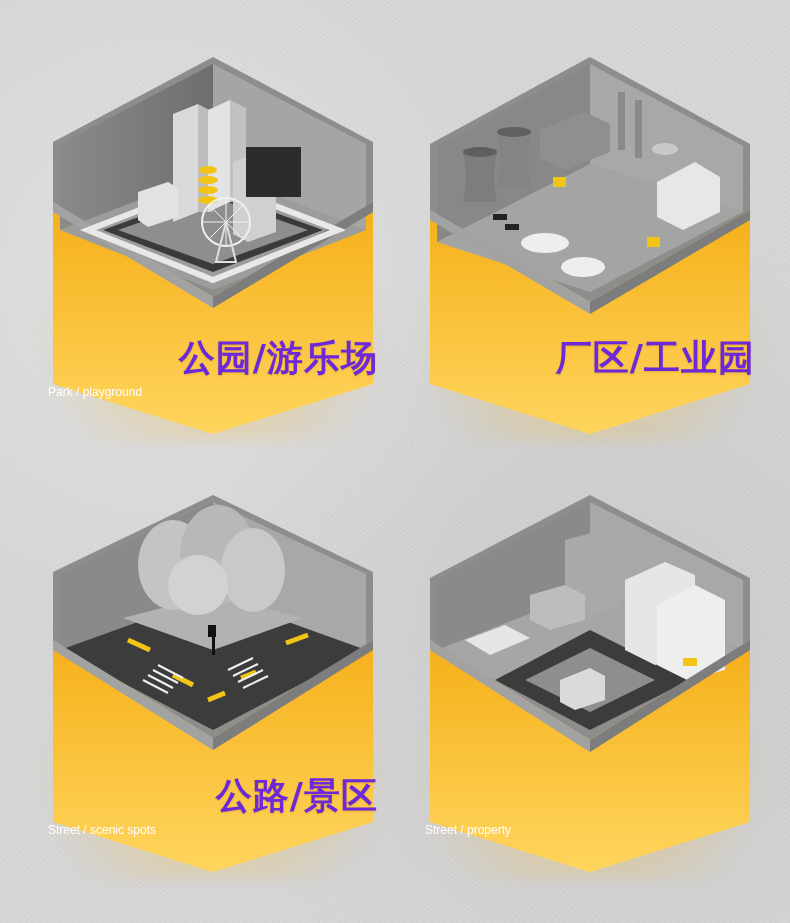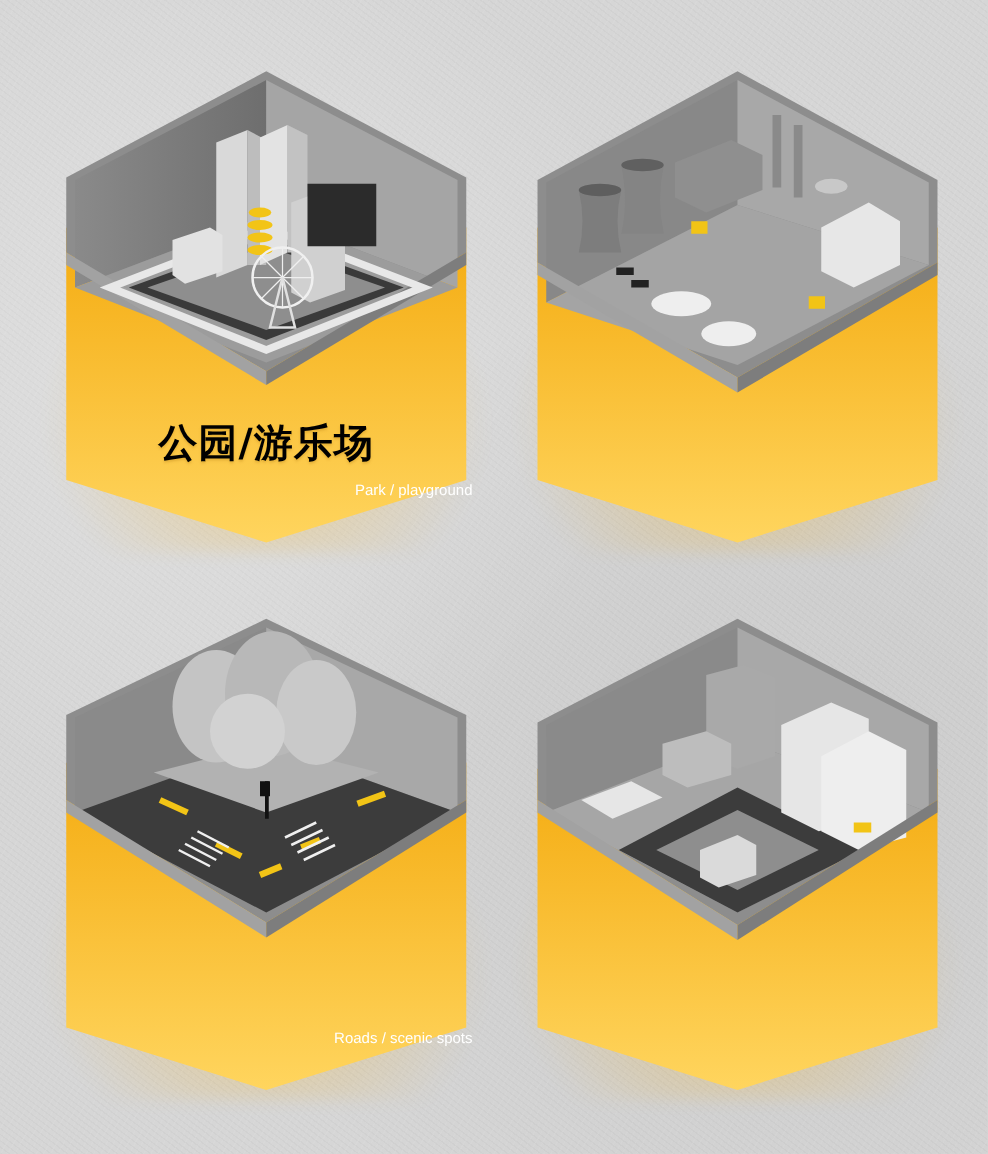--- a/index.html
+++ b/index.html
@@ -9,24 +9,24 @@
       radial-gradient(circle at 20% 30%, rgba(255,255,255,.25) 0, rgba(255,255,255,0) 40%),
       radial-gradient(circle at 80% 70%, rgba(0,0,0,.05) 0, rgba(0,0,0,0) 50%),
       repeating-linear-gradient(37deg, rgba(0,0,0,.025) 0 1px, rgba(0,0,0,0) 1px 4px),
       repeating-linear-gradient(-61deg, rgba(255,255,255,.05) 0 1px, rgba(0,0,0,0) 1px 5px);
     font-family:"DejaVu Sans","Liberation Sans",sans-serif;}
   .tile{position:absolute;width:330px;height:390px;}
   .tile svg{position:absolute;left:0;top:0;width:330px;height:390px;overflow:visible;}
   .glow{position:absolute;left:-14px;top:130px;width:358px;height:260px;
     background:radial-gradient(ellipse at 50% 60%, rgba(245,178,30,.45) 0, rgba(245,178,30,0) 70%);
     filter:blur(6px);}
-  .title{position:absolute;left:0;width:330px;text-align:center;color:#000000;
-    font-family:"DejaVu Sans","Liberation Sans",sans-serif;font-weight:bold;font-size:31px;letter-spacing:1px;
+  .title{position:absolute;left:0;width:330px;text-align:right;color:#6d28d9;
+    font-family:"DejaVu Sans","Liberation Sans",sans-serif;font-weight:bold;font-size:36px;letter-spacing:1px;
     text-shadow:0 1px 2px rgba(160,100,0,.25);}
-  .sub{position:absolute;left:0;width:330px;text-align:right;color:#fff;
+  .sub{position:absolute;left:0;width:330px;text-align:left;color:#fff;
     font-family:"Liberation Sans","DejaVu Sans",sans-serif;font-size:12px;}
 </style>
 </head>
 <body>
 
 <div class="tile" style="left:48px;top:52px;">
   <div class="glow"></div>
   <svg viewBox="0 0 330 390">
     <defs>
       <linearGradient id="yg1" x1="0" y1="0" x2="0" y2="1">
@@ -111,20 +111,21 @@
 
     <ellipse cx="120" cy="191" rx="24" ry="10" fill="#eeeeee"></ellipse>
     <ellipse cx="158" cy="215" rx="22" ry="10" fill="#eeeeee"></ellipse>
 
     <rect x="128" y="125" width="13" height="10" fill="#f2c416"></rect>
     <rect x="222" y="185" width="13" height="10" fill="#f2c416"></rect>
 
     <rect x="68" y="162" width="14" height="6" fill="#222"></rect>
     <rect x="80" y="172" width="14" height="6" fill="#222"></rect>
   </svg>
+  <div class="title" style="top:282px;">厂区/工业园</div>
 </div>
 
 <div class="tile" style="left:48px;top:490px;">
   <div class="glow"></div>
   <svg viewBox="0 0 330 390">
     <defs>
       <linearGradient id="yg3" x1="0" y1="0" x2="0" y2="1">
         <stop offset="0" stop-color="#f4ab10"></stop>
           <stop offset="1" stop-color="#ffd55e"></stop>
       </linearGradient>
@@ -158,21 +159,22 @@
       <line x1="105" y1="180" x2="130" y2="193"></line>
         <line x1="110" y1="175" x2="135" y2="188"></line>
       <line x1="180" y1="180" x2="205" y2="168"></line>
         <line x1="185" y1="186" x2="210" y2="174"></line>
       <line x1="190" y1="192" x2="215" y2="180"></line>
         <line x1="195" y1="198" x2="220" y2="186"></line>
     </g>
     <polygon points="5,150 165,248 165,260 5,160" fill="#a2a2a2"></polygon>
     <polygon points="165,248 325,150 325,160 165,260" fill="#7d7d7d"></polygon>
   </svg>
-  <div class="sub" style="top:333px;">Roads / scenic spots</div>
+  <div class="title" style="top:282px;">公路/景区</div>
+  <div class="sub" style="top:333px;">Street / scenic spots</div>
 </div>
 
 <div class="tile" style="left:425px;top:490px;">
   <div class="glow"></div>
   <svg viewBox="0 0 330 390">
     <defs>
       <linearGradient id="yg4" x1="0" y1="0" x2="0" y2="1">
         <stop offset="0" stop-color="#f4ab10"></stop>
           <stop offset="1" stop-color="#ffd55e"></stop>
       </linearGradient>
@@ -189,13 +191,14 @@
     <polygon points="140,50 170,42 195,52 195,115 165,125 140,115" fill="#a9a9a9"></polygon>
     <polygon points="200,90 240,72 270,85 270,165 230,175 200,160" fill="#e6e6e6"></polygon>
     <polygon points="232,115 270,95 300,110 300,180 262,190 232,175" fill="#eeeeee"></polygon>
     <polygon points="40,150 80,135 105,148 65,165" fill="#e6e6e6"></polygon>
     <polygon points="105,105 140,95 160,105 160,130 125,140 105,130" fill="#bdbdbd"></polygon>
     <polygon points="135,190 165,178 180,186 180,210 150,220 135,212" fill="#dadada"></polygon>
     <rect x="258" y="168" width="14" height="8" fill="#f2c416"></rect>
     <polygon points="5,150 165,250 165,262 5,160" fill="#a2a2a2"></polygon>
     <polygon points="165,250 325,150 325,160 165,262" fill="#7d7d7d"></polygon>
   </svg>
+  <div class="sub" style="top:333px;">Street / property</div>
 </div>
 
 </body></html>

